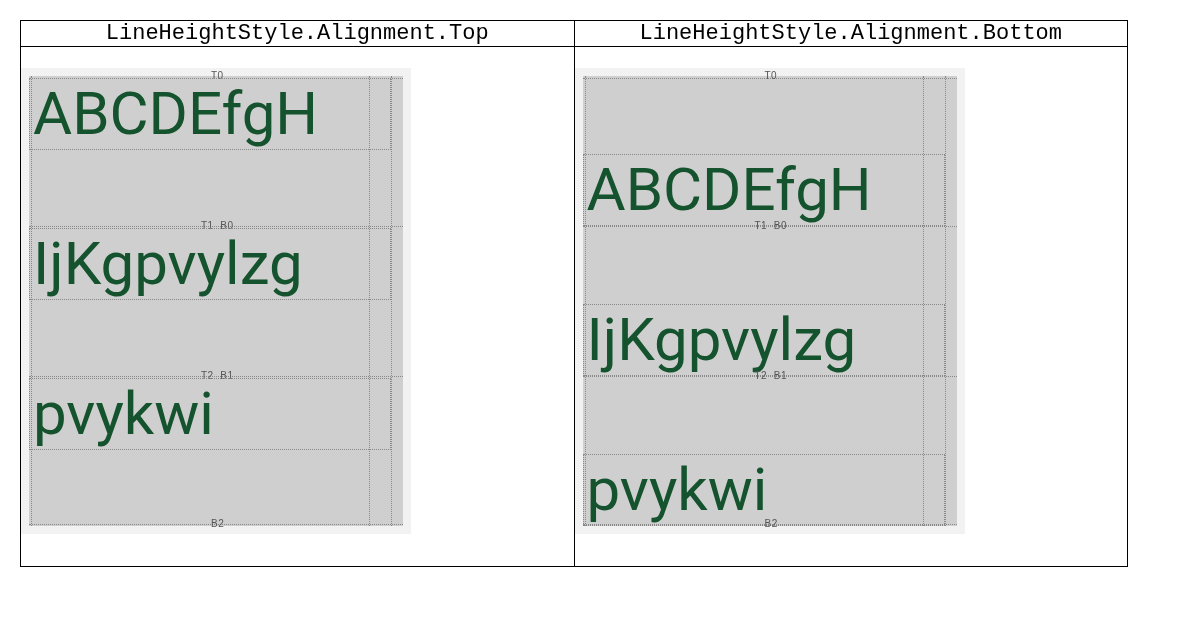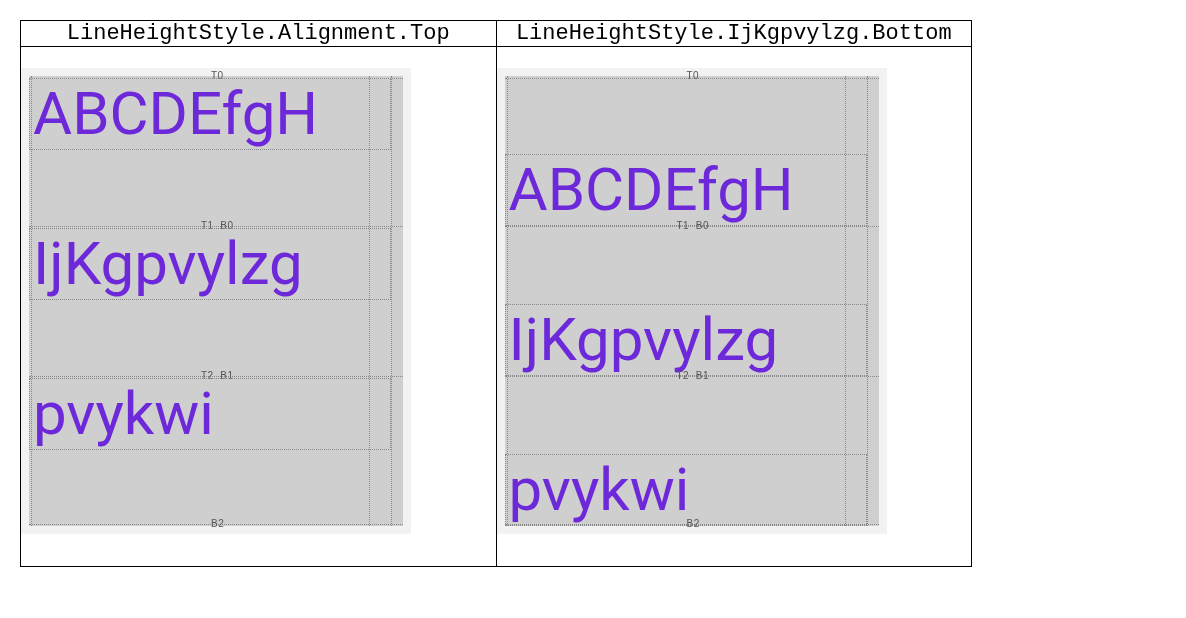--- a/index.html
+++ b/index.html
@@ -5,21 +5,21 @@
   * { box-sizing: border-box; }
   body {
     margin: 0;
     padding: 20px;
     font-family: Arial, Helvetica, sans-serif;
     background: #fff;
     width: 1186px;
   }
   table.outer {
     border-collapse: collapse;
-    width: 952px;
+    width: 1108px;
     table-layout: fixed;
   }
   table.outer td, table.outer th {
     border: 1.5px solid #000;
     padding: 0;
     vertical-align: top;
   }
   .header-cell {
     text-align: center;
     font-family: "Courier New", Courier, monospace;
@@ -62,21 +62,21 @@
     border-bottom: 1px dotted #888;
   }
   .line-row.solid-inner {
     
     border-left: 1px dotted #888;
     border-right: 1px dotted #888;
   }
   .text-sample {
     font-family: "Roboto", "Helvetica Neue", Arial, sans-serif;
     font-size: 60px;
-    color: #6d28d9;
+    color: #14532d;
     font-weight: 400;
     line-height: 1;
     position: absolute;
     left: 4px;
   }
   
   .v-guide {
     position: absolute;
     border-left: 1px dotted #888;
     top: 0;
@@ -91,21 +91,21 @@
     height: 0;
   }
 </style>
 </head>
 <body>
 
 <table class="outer">
   <tbody>
       <tr>
     <th class="header-cell">LineHeightStyle.Alignment.Top</th>
-    <th class="header-cell">LineHeightStyle.IjKgpvylzg.Bottom</th>
+    <th class="header-cell">LineHeightStyle.Alignment.Bottom</th>
   </tr>
   <tr>
     <td class="body-cell">
       <div class="diagram">
         <div class="diagram-inner">
 
           <div class="v-guide" style="left:2px;"></div>
           <div class="v-guide" style="left:340px;"></div>
           <div class="v-guide" style="left:362px;"></div>
 

